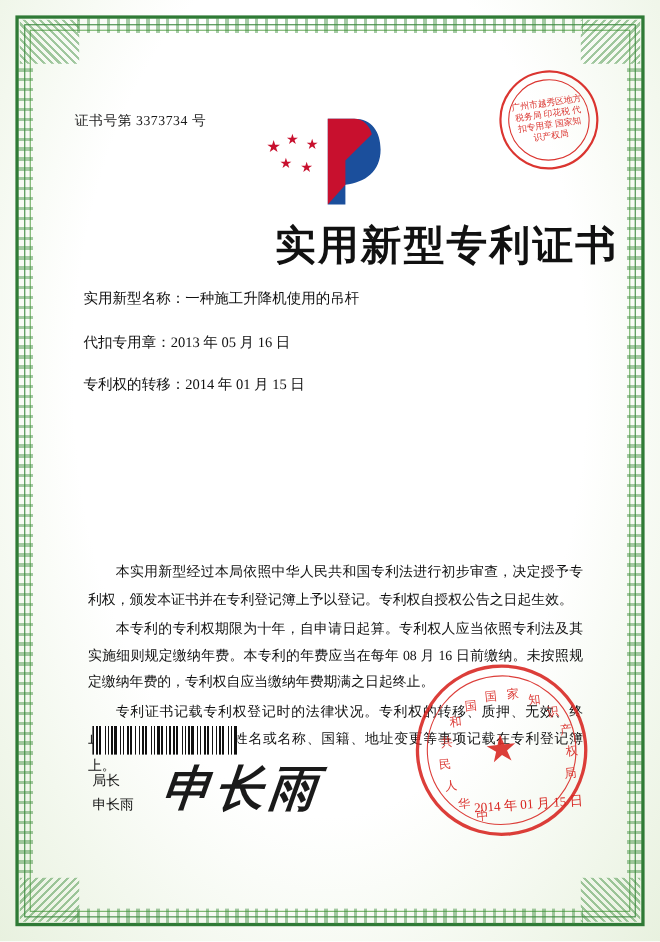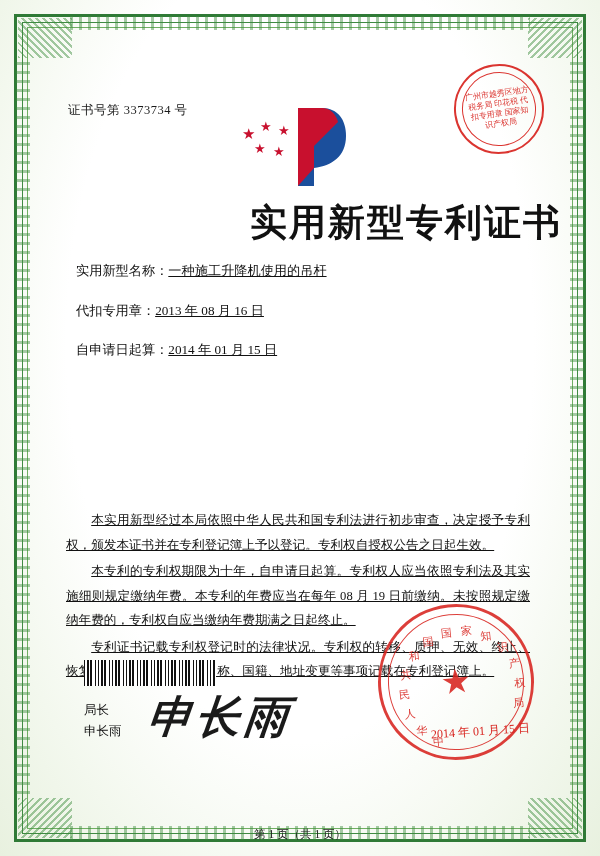--- a/index.html
+++ b/index.html
@@ -120,31 +120,29 @@
     font-family:"Liberation Serif", serif;
   }
 
   .fields{
     position:absolute;left:38px;right:30px;top:222px;
     font-size:13.2px;color:#111;
   }
   .field{
     margin-bottom:21.5px;
     white-space:nowrap;
-    text-decoration:underline;
   }
   .flabel{display:inline-block;}
   .fvalue{display:inline;}
 
   .body-text{
-    position:absolute;left:28px;right:32px;top:468px;
+    position:absolute;left:42px;right:32px;top:468px;
     font-size:12.6px;line-height:1.95;
     color:#111;
     text-align:justify;
-    text-decoration:underline;
   }
   .body-text p{margin:0 0 2px 0;text-indent:2em;}
 
   
   .barcode{
     position:absolute;left:46px;top:620px;
     width:132px;height:26px;
     background:repeating-linear-gradient(90deg,
       #111 0 1px, #fff 1px 3px, #111 3px 5px, #fff 5px 6px,
       #111 6px 8px, #fff 8px 11px, #111 11px 12px, #fff 12px 14px);
@@ -244,30 +242,30 @@
       </div>
     </div>
 
     <div class="title">实用新型专利证书</div>
 
     <div class="fields">
       <div class="field">
         <span class="flabel">实用新型名称：</span><span class="fvalue">一种施工升降机使用的吊杆</span>
       </div>
       <div class="field">
-        <span class="flabel">代扣专用章：</span><span class="fvalue">2013 年 08 月 16 日</span>
+        <span class="flabel">代扣专用章：</span><span class="fvalue">2013 年 05 月 16 日</span>
       </div>
       <div class="field">
-        <span class="flabel">自申请日起算：</span><span class="fvalue">2014 年 01 月 15 日</span>
+        <span class="flabel">专利权的转移：</span><span class="fvalue">2014 年 01 月 15 日</span>
       </div>
     </div>
 
     <div class="body-text">
       <p>本实用新型经过本局依照中华人民共和国专利法进行初步审查，决定授予专利权，颁发本证书并在专利登记簿上予以登记。专利权自授权公告之日起生效。</p>
-      <p>本专利的专利权期限为十年，自申请日起算。专利权人应当依照专利法及其实施细则规定缴纳年费。本专利的年费应当在每年 08 月 19 日前缴纳。未按照规定缴纳年费的，专利权自应当缴纳年费期满之日起终止。</p>
+      <p>本专利的专利权期限为十年，自申请日起算。专利权人应当依照专利法及其实施细则规定缴纳年费。本专利的年费应当在每年 08 月 16 日前缴纳。未按照规定缴纳年费的，专利权自应当缴纳年费期满之日起终止。</p>
       <p>专利证书记载专利权登记时的法律状况。专利权的转移、质押、无效、终止、恢复和专利权人的姓名或名称、国籍、地址变更等事项记载在专利登记簿上。</p>
     </div>
 
     <div class="barcode"></div>
 
     <div class="signature-block">
       <div>局长</div>
       <div>申长雨</div>
     </div>
 
@@ -291,14 +289,13 @@
         <span style="transform:rotate(70deg) translate(0,-58px) rotate(-70deg)">产</span>
         <span style="transform:rotate(90deg) translate(0,-58px) rotate(-90deg)">权</span>
         <span style="transform:rotate(110deg) translate(0,-58px) rotate(-110deg)">局</span>
       </div>
     </div>
 
     <div class="seal-date">2014 年 01 月 15 日</div>
 
   </div>
 
-  <div class="footer">第 1 页（共 1 页）</div>
 </div>
 
 </body></html>

